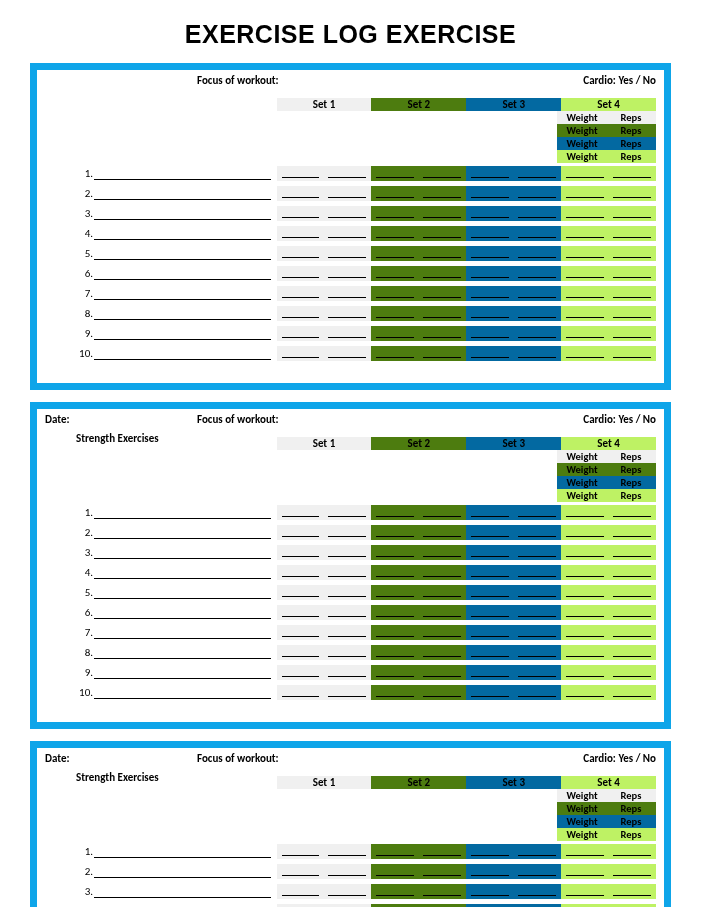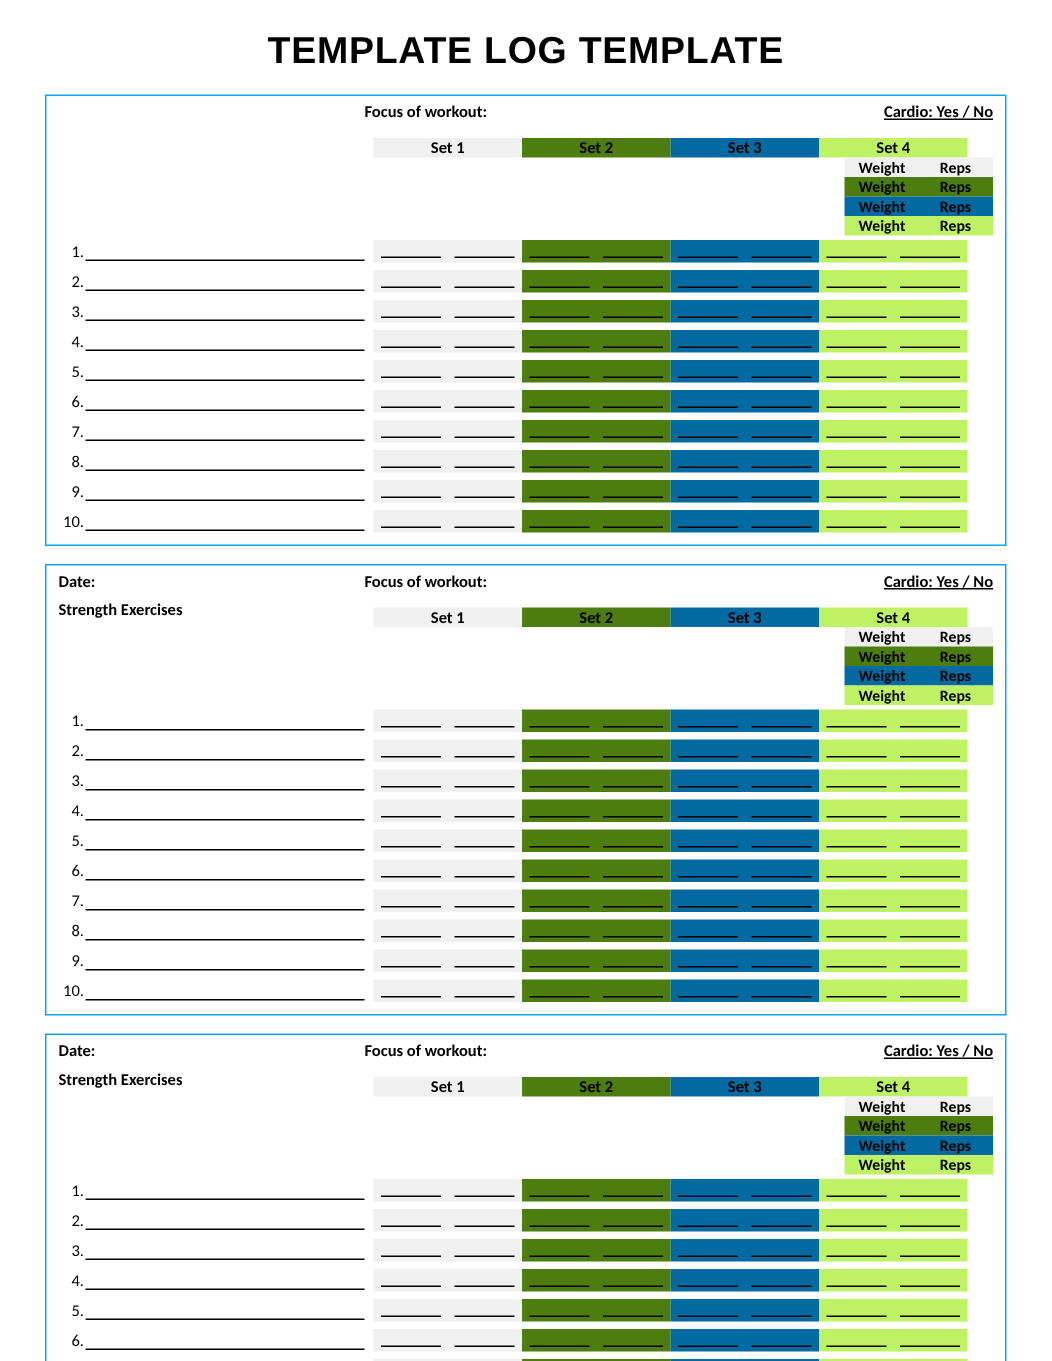--- a/index.html
+++ b/index.html
@@ -12,38 +12,39 @@
   }
   .title {
     font-weight: 900;
     font-size: 25px;
     text-align: center;
     margin-bottom: 14px;
     font-family: Arial, sans-serif;
     letter-spacing: 0.5px;
   }
   .block {
-    border: 1px solid #0ea5e9;
+    border: 7px solid #0ea5e9;
     margin-bottom: 12px;
-    padding: 4px 8px 6px 8px;
+    padding: 4px 8px 20px 8px;
     font-size: 11px;
   }
   .topline {
     display: flex;
     font-weight: 700;
     margin-bottom: 2px;
   }
-  .topline .date { width: 204px; }
+  .topline .date { width: 152px; }
   .topline .focus { flex: 1; }
-  .topline .cardio { text-align: right; white-space: nowrap; text-decoration: underline; }
+  .topline .cardio { text-align: right; white-space: nowrap; }
   .subhead { font-weight: 700; margin: 4px 0 6px 0; height: 12px; }
   .row {
     display: flex;
     align-items: flex-end;
     min-height: 18px;
+    margin-left: 31px;
   }
   .exercise-col {
     width: 210px;
     display: flex;
     align-items: flex-end;
     padding-right: 6px;
   }
   .num { width: 18px; text-align: right; padding-right: 1px; }
   .exline {
     flex: 1;
@@ -76,21 +77,21 @@
     justify-content: center;
     font-weight: 700;
   }
   .row.colheaders { min-height: 18px; flex-direction: column; }
   .row.colheaders .half { font-weight: 700; font-size: 10.5px; }
   .row.datarow { min-height: 20px; align-items: center; }
 </style>
 </head>
 <body>
 
-<div class="title">TEMPLATE LOG TEMPLATE</div>
+<div class="title">EXERCISE LOG EXERCISE</div>
 
 <div id="blocks-container">
     <div class="block">
       <div class="topline">
         <div class="date"></div>
         <div class="focus">Focus of workout:</div>
         <div class="cardio">Cardio: Yes / No</div>
       </div>
       <div class="row setname">
         <div class="exercise-col">

